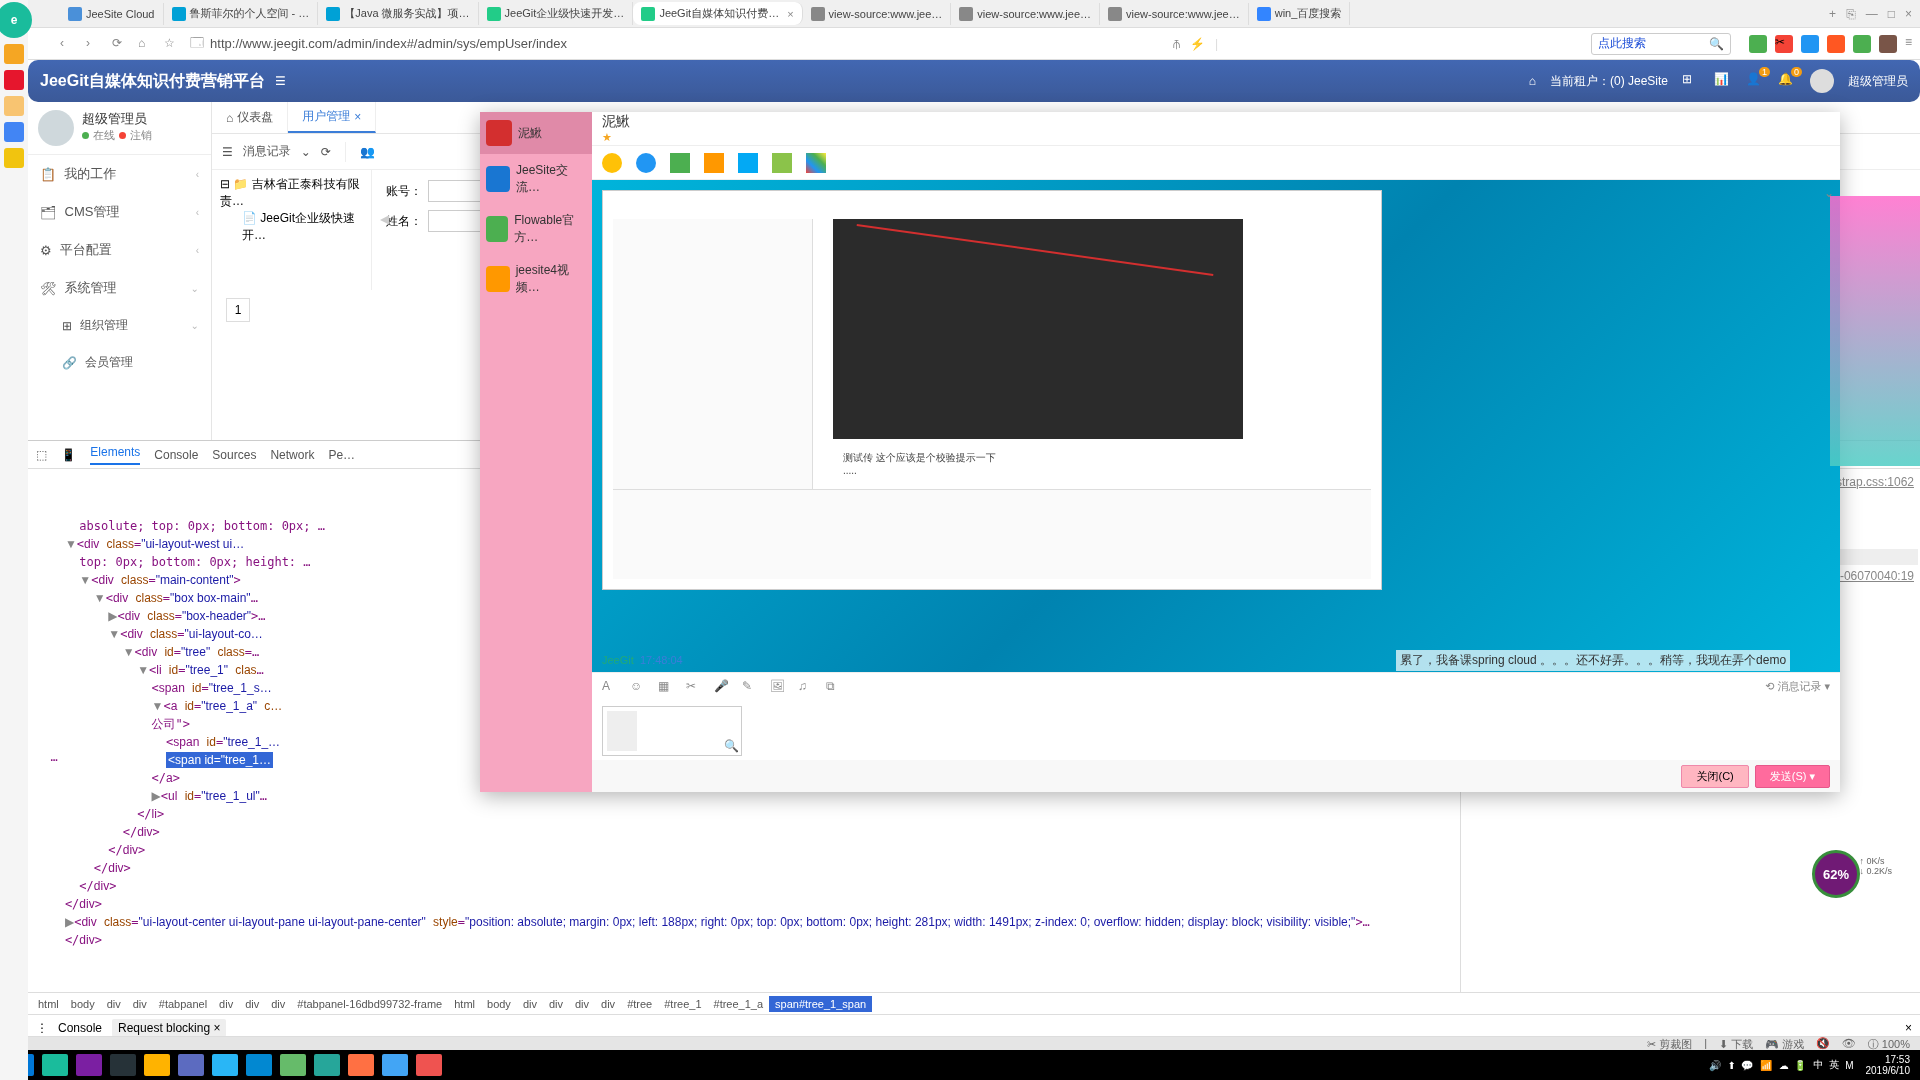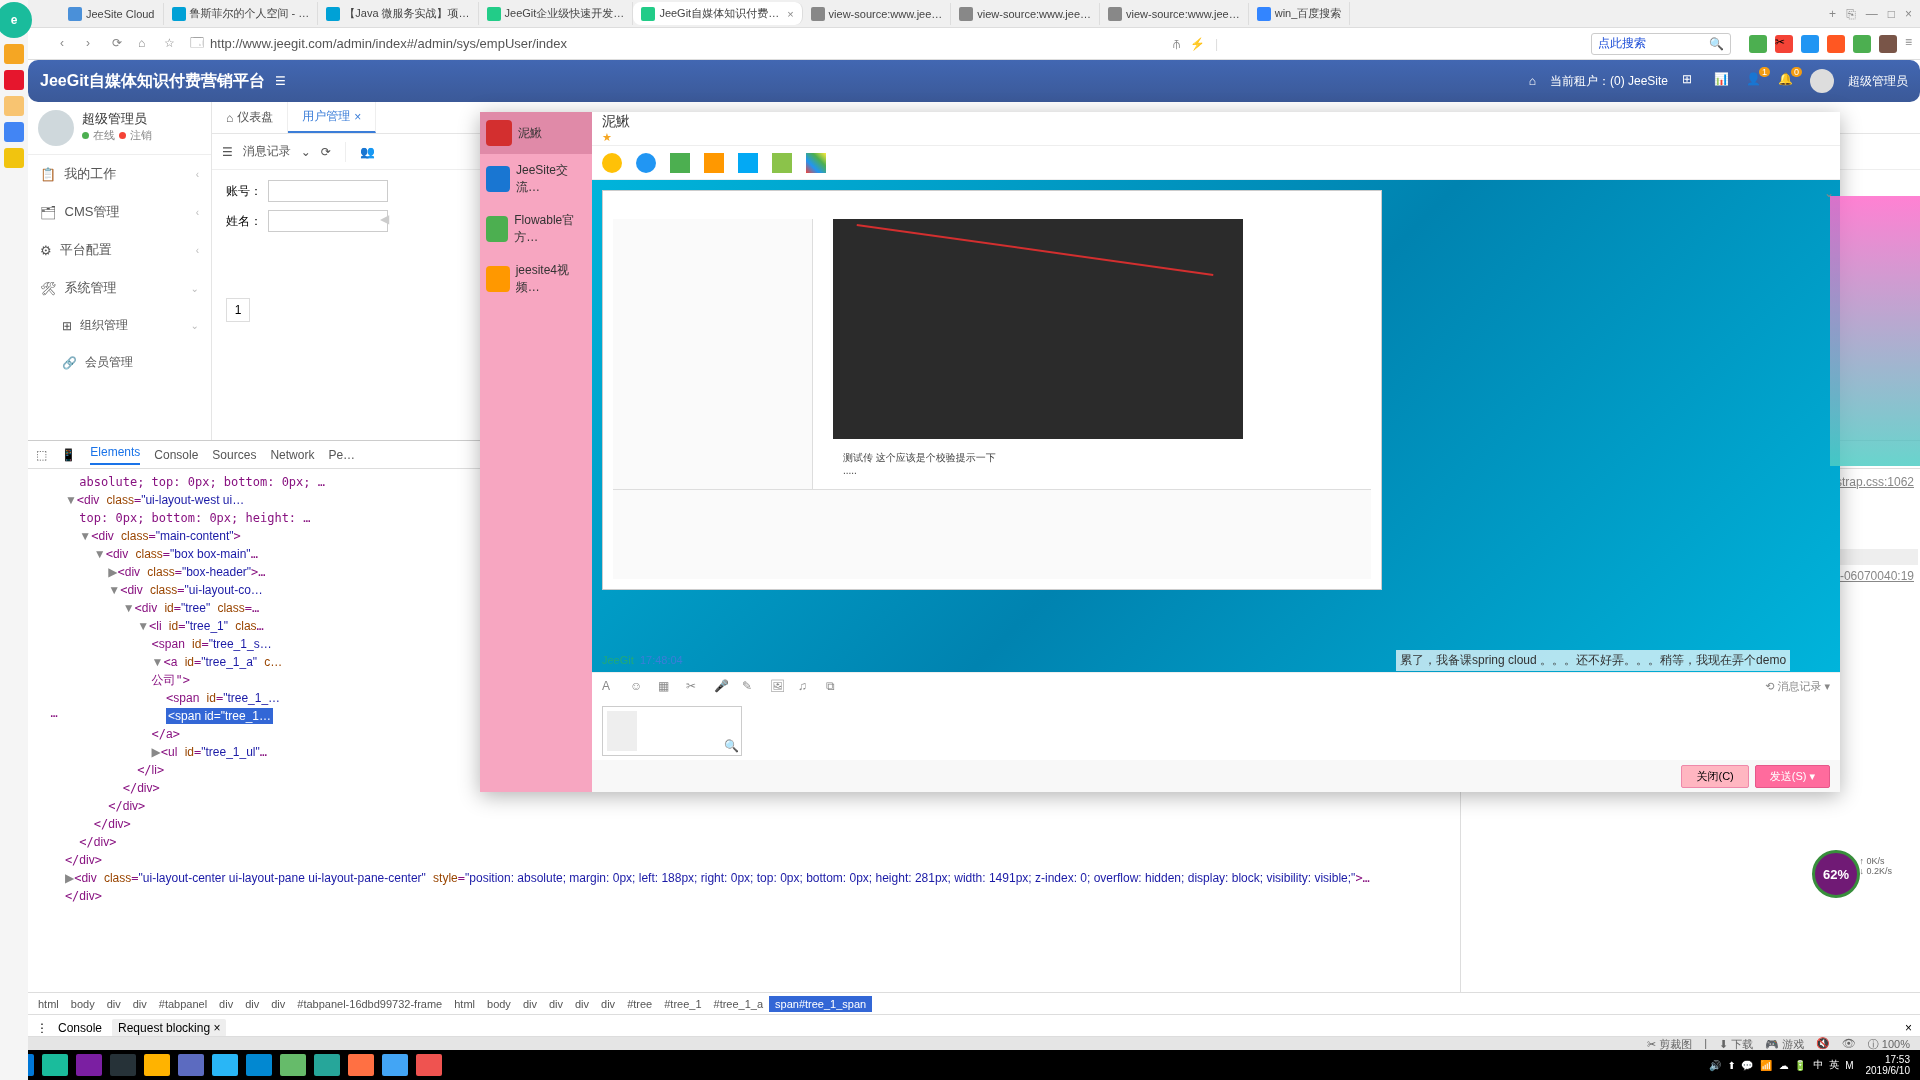--- a/index.html
+++ b/index.html
@@ -57,21 +57,21 @@
 .form-area { padding: 10px 14px; }
 .form-field { display: flex; align-items: center; gap: 6px; margin-bottom: 8px; font-size: 12px; }
 .form-field input { width: 120px; height: 22px; border: 1px solid #ccc; padding: 0 4px; }
 .page-num { border: 1px solid #ddd; width: 24px; height: 24px; display: flex; align-items: center; justify-content: center; margin: 8px 14px; font-size: 12px; }
 
 
 .devtools { position: absolute; left: 28px; right: 0; bottom: 40px; top: 440px; background: #fff; border-top: 1px solid #ccc; display: flex; flex-direction: column; }
 .dt-tabs { height: 28px; border-bottom: 1px solid #ddd; display: flex; align-items: center; padding: 0 8px; gap: 14px; font-size: 12px; color: #555; }
 .dt-tabs .dt-tab.active { color: #1a73e8; border-bottom: 2px solid #1a73e8; padding-bottom: 4px; }
 .dt-body { flex: 1; display: flex; overflow: hidden; }
-.dt-dom { flex: 1; font-family: Consolas, monospace; font-size: 12px; color: #881280; padding: 4px 8px; white-space: pre; overflow: hidden; line-height: 18px; }
+.dt-dom { flex: 1; font-family: Consolas, monospace; font-size: 12px; color: #881280; padding: 4px 8px; white-space: pre; overflow: hidden; line-height: 18px; margin-top: 44px; }
 .dt-dom .t { color: #881280; }
 .dt-dom .a { color: #994500; }
 .dt-dom .v { color: #1a1aa6; }
 .dt-dom .tri { color: #888; }
 .dt-dom .hl { background: #3367d6; color: #fff; padding: 1px 2px; }
 .dt-styles { width: 460px; border-left: 1px solid #ddd; font-family: Consolas, monospace; font-size: 12px; padding: 6px; color: #333; }
 .dt-styles .link { color: #888; float: right; text-decoration: underline; }
 .dt-styles .sel { color: #881280; }
 .dt-styles .prop { color: #c80000; }
 .dt-styles .strike { text-decoration: line-through; }
@@ -295,20 +295,24 @@
     </div>
     <div class="toolbar">
       <span>☰</span>
       <span>消息记录</span>
       <span>⌄</span>
       <span>⟳</span>
       <span class="sep"></span>
       <span>👥</span>
     </div>
     <div class="content-row">
+      <div style="width:160px;border-right:1px solid #eee;padding:6px 8px;font-size:12px;">
+        <div>⊟ 📁 <span>吉林省正泰科技有限责…</span></div>
+        <div style="padding-left:22px;">📄 <span>JeeGit企业级快速开…</span></div>
+      </div>
       <div class="form-area">
         <div class="form-field">
             <span>账号：</span>
             <input style="">
           </div>
         <div class="form-field">
             <span>姓名：</span>
             <input style="">
           </div>
       </div>

